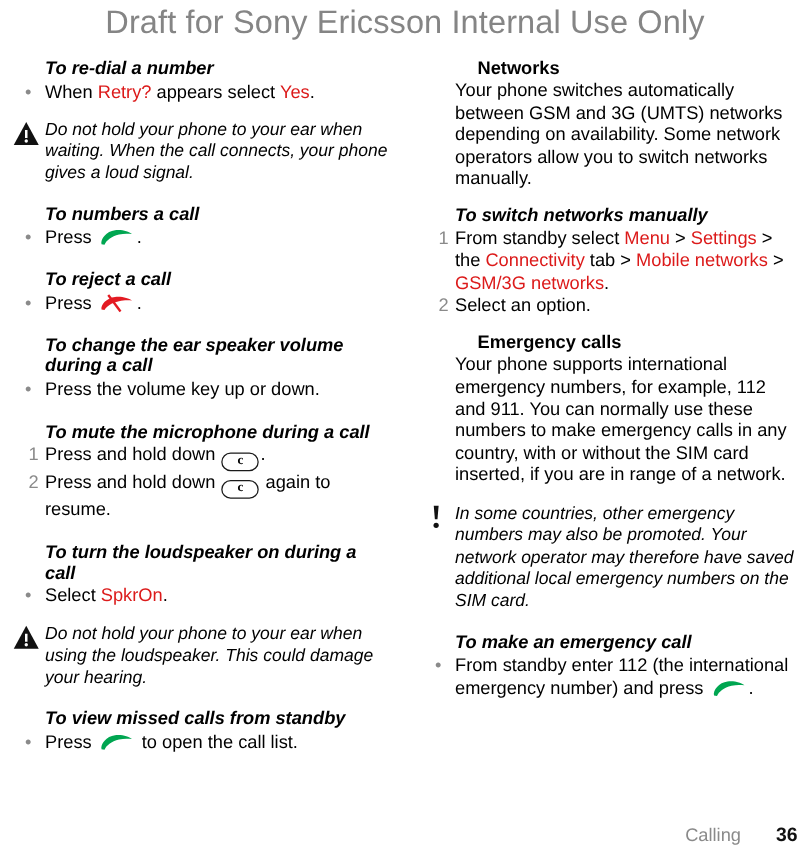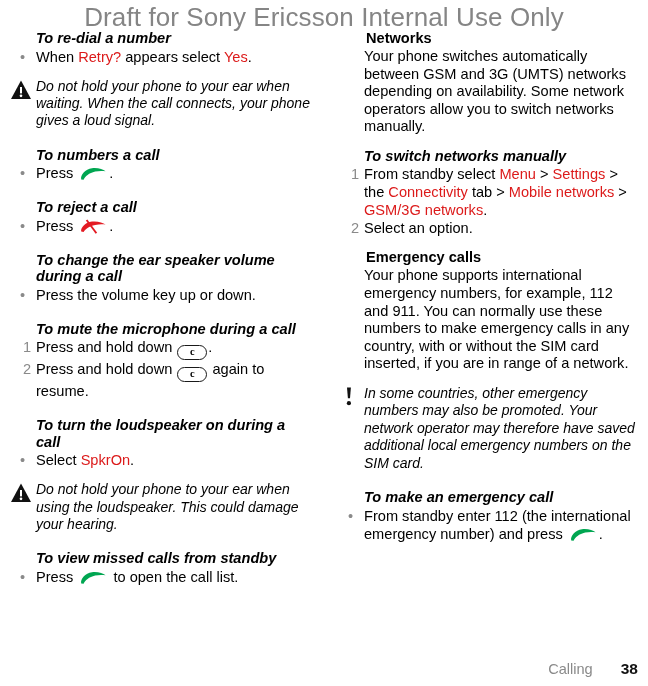--- a/index.html
+++ b/index.html
@@ -26,21 +26,21 @@
     text-align: center;
     font-size: 26px;
     color: #858585;
     letter-spacing: 0.1px;
     white-space: nowrap;
   }
 
   
   .page {
     position: absolute;
-    top: 30px;
+    top: 47px;
     left: 0;
     width: 648px;
     height: 620px;
     display: flex;
   }
   .col {
     width: 324px;
     padding-right: 12px;
   }
   .col-left  { padding-left: 10px; }
@@ -51,21 +51,21 @@
     font-weight: bold;
     font-style: italic;
     font-size: 14.6px;
     line-height: 16.5px;
     margin: 0 0 1px 26px;
   }
   .sec-title {
     font-weight: bold;
     font-size: 14.6px;
     line-height: 17px;
-    margin: 0 0 1px 28px;
+    margin: 0 0 1px 44px;
   }
   .body-text {
     font-size: 14.6px;
     line-height: 17.6px;
     margin: 0 0 0 26px;
   }
 
   
   .bullet {
     position: relative;
@@ -326,14 +326,14 @@
                    C24.3 5.0 20.4 4.6 16.2 5.6 C10.0 7.1 6.0 10.4 4.6 13.8 Z" fill="#00a651"></path>
         </svg>
       </span><span>.</span>
     </div>
 
   </div>
 </div>
 
 <div class="footer">
   <span class="chapter">Calling</span>
-  <span class="pageno">38</span>
+  <span class="pageno">36</span>
 </div>
 
 </body></html>

